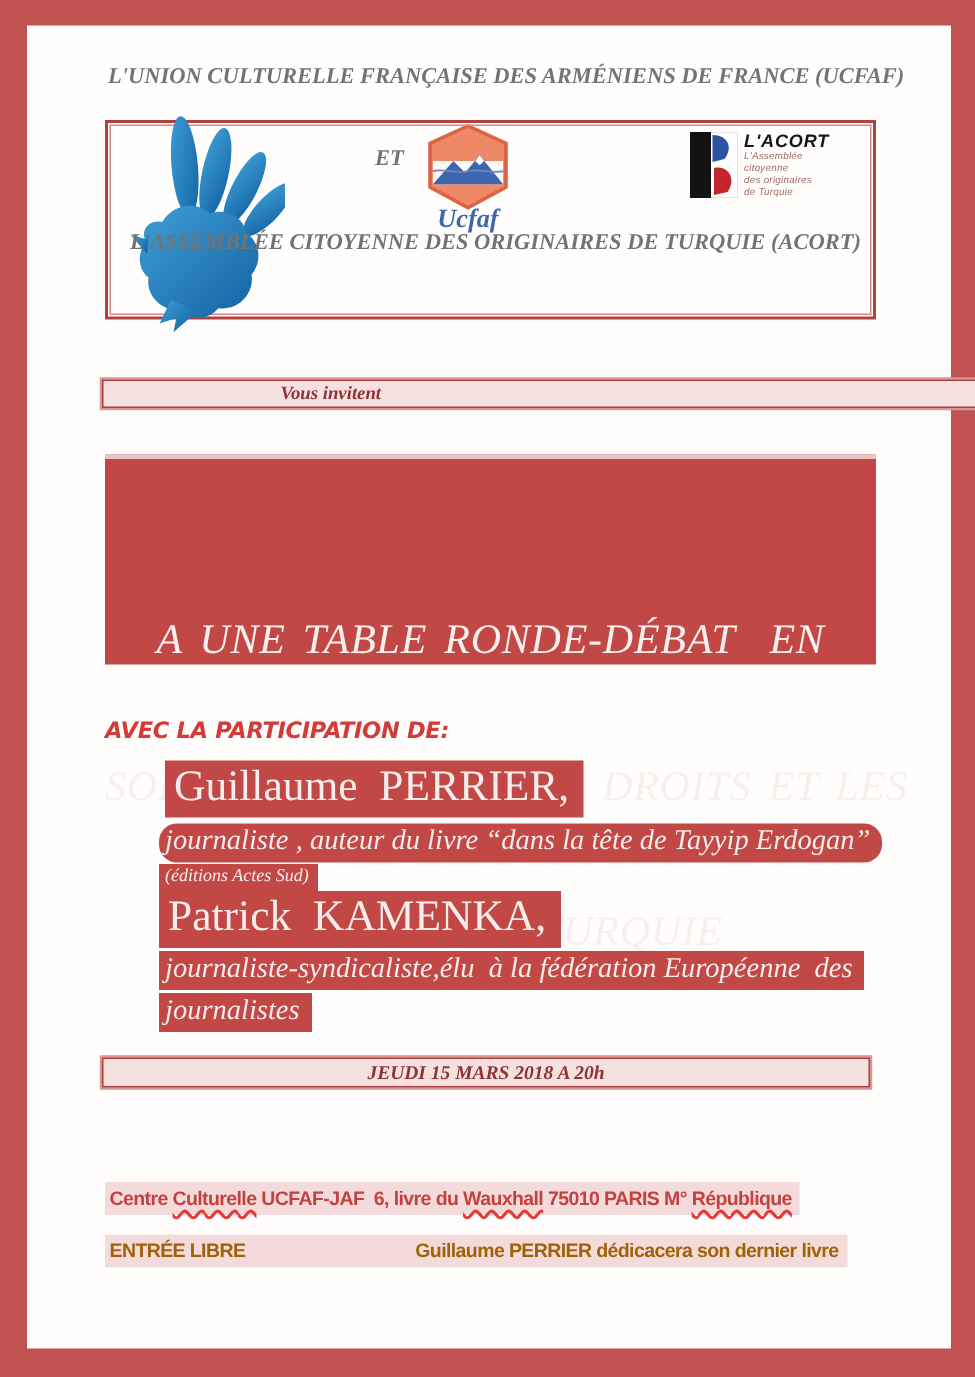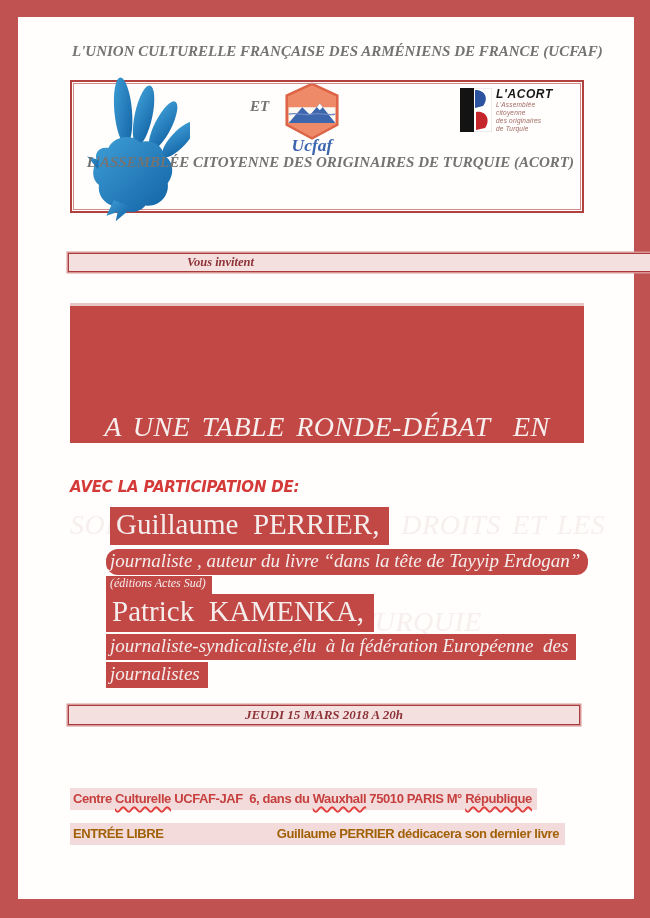--- a/index.html
+++ b/index.html
@@ -164,20 +164,20 @@
   <div class="bar bar-name pos-name1">Guillaume  PERRIER,</div>
   <div class="bar bar-desc pos-desc1">journaliste , auteur du livre “dans la tête de Tayyip Erdogan”</div>
   <div class="bar bar-small pos-eds">(éditions Actes Sud)</div>
 
   <div class="bar bar-name pos-name2">Patrick  KAMENKA,</div>
   <div class="bar bar-desc pos-desc2a">journaliste-syndicaliste,élu  à la fédération Européenne  des</div>
   <div class="bar bar-desc pos-desc2b">journalistes</div>
 
   <div class="banner banner-date">JEUDI 15 MARS 2018 A 20h</div>
 
-  <div class="addr-line"><span>Centre </span><span class="sq">Culturelle</span><span> UCFAF-JAF  6, dans du </span><span class="sq">Wauxhall</span><span> 75010 PARIS M° </span><span class="sq">République</span></div>
+  <div class="addr-line"><span>Centre </span><span class="sq">Culturelle</span><span> UCFAF-JAF  6, livre du </span><span class="sq">Wauxhall</span><span> 75010 PARIS M° </span><span class="sq">République</span></div>
 
   <div class="entree-line">
     <span>ENTRÉE LIBRE</span>
     <span>Guillaume PERRIER dédicacera son dernier livre</span>
   </div>
 
 </div>
 
 </body></html>

